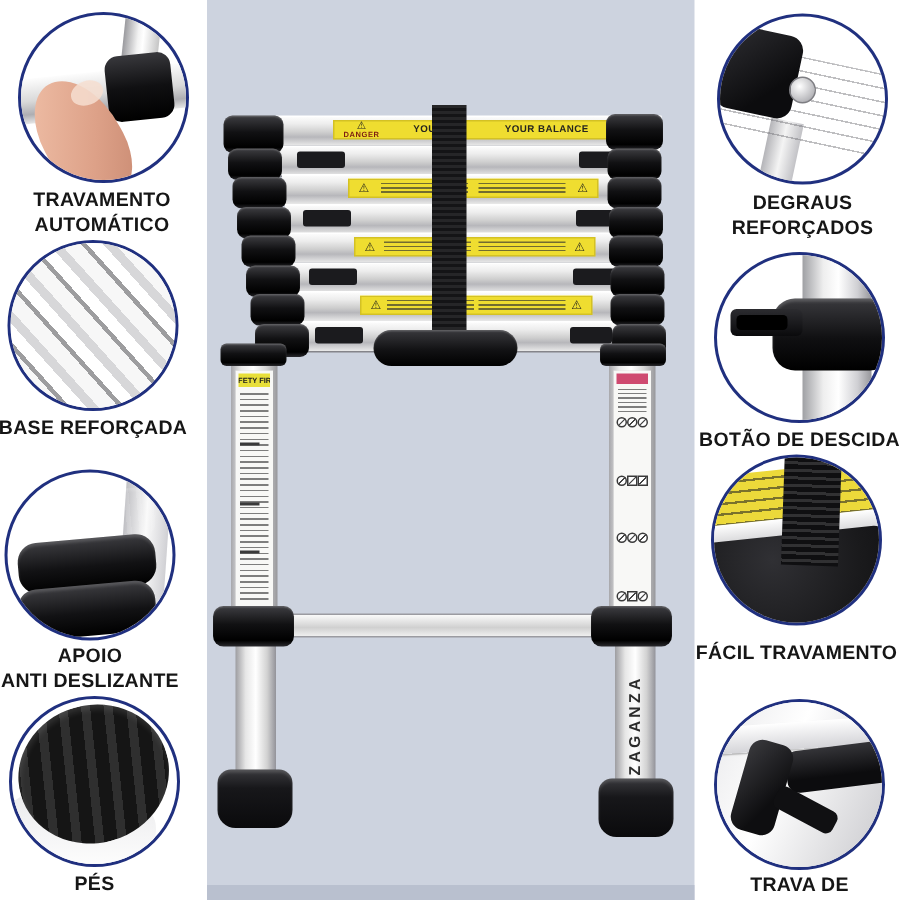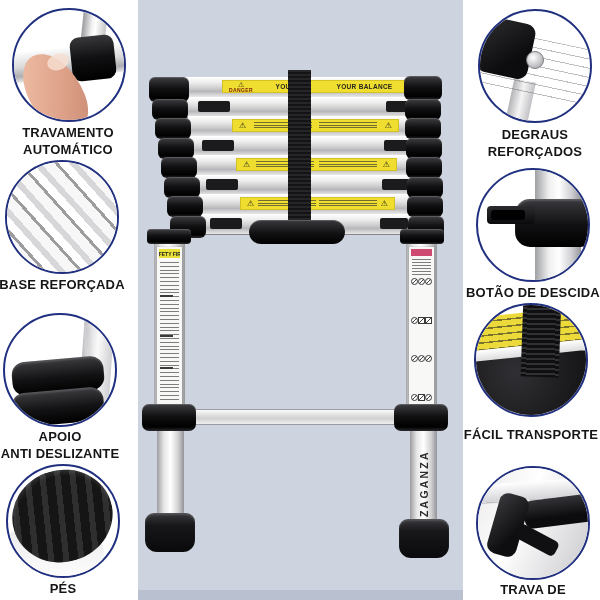--- a/index.html
+++ b/index.html
@@ -399,21 +399,21 @@
 
   <div class="cir cir-r3">
     <div class="art a-fac">
       <div class="ylabel"></div>
       <div class="alstrip"></div>
       <div class="plastic"></div>
       <div class="strapv"></div>
     </div>
   </div>
   <div class="lab lab-r3">
-    <span>FÁCIL TRANSPORTE</span>
+    <span>FÁCIL TRAVAMENTO</span>
     <span></span>
   </div>
 
   <div class="cir cir-r4">
     <div class="art a-trv">
       <div class="bar"></div>
       <div class="hook1"></div>
       <div class="hook2"></div>
       <div class="hook3"></div>
     </div>

